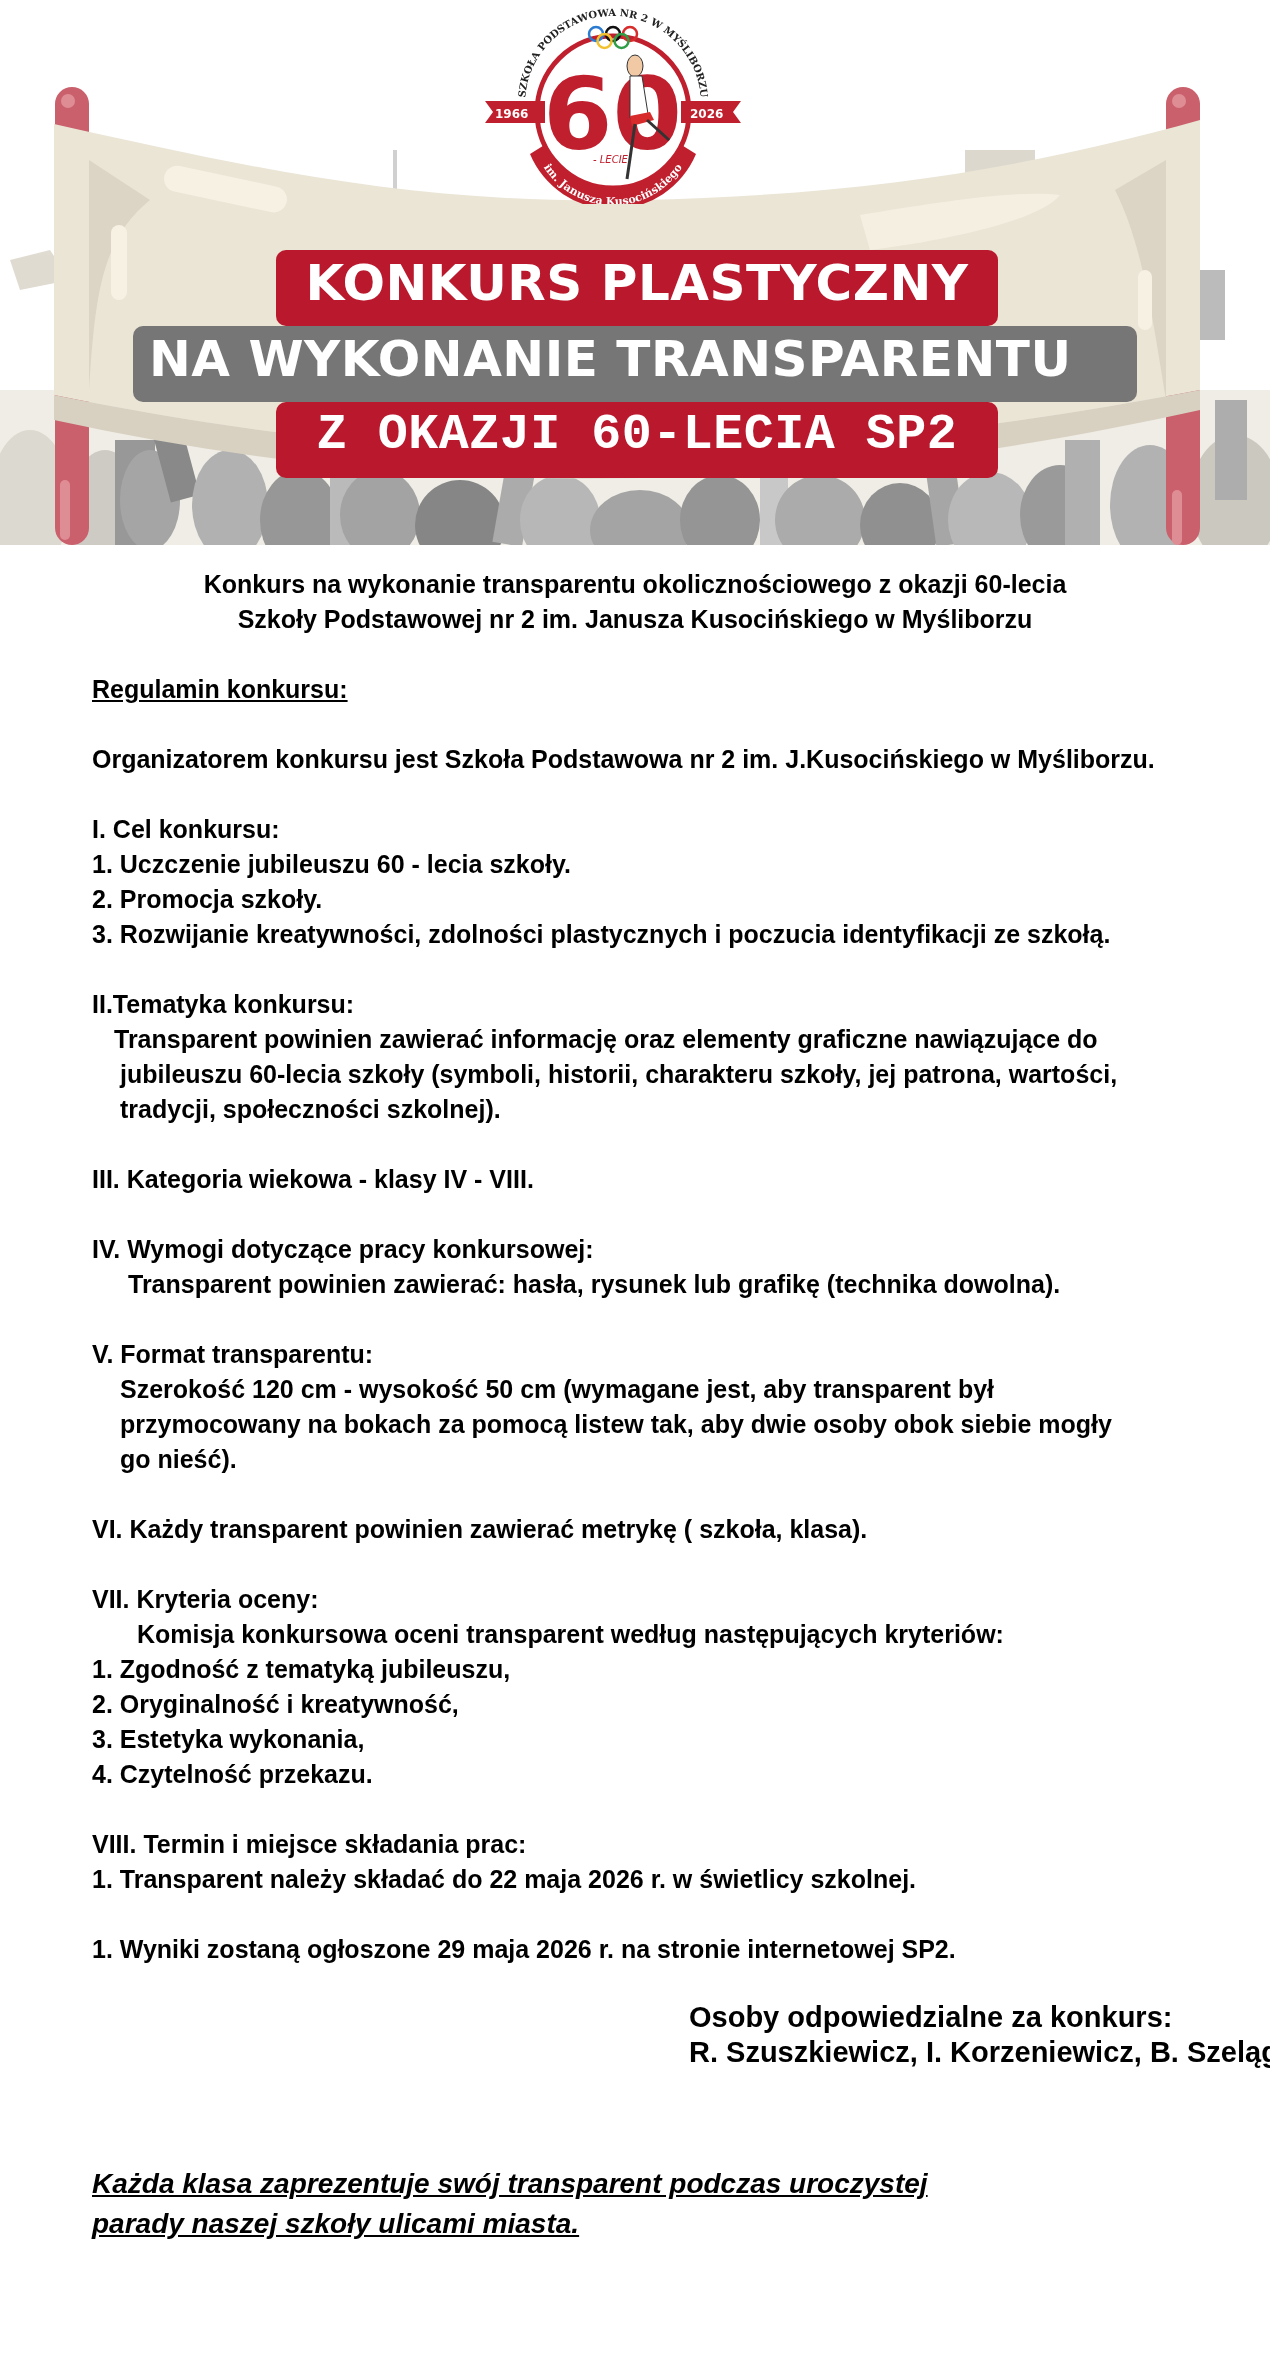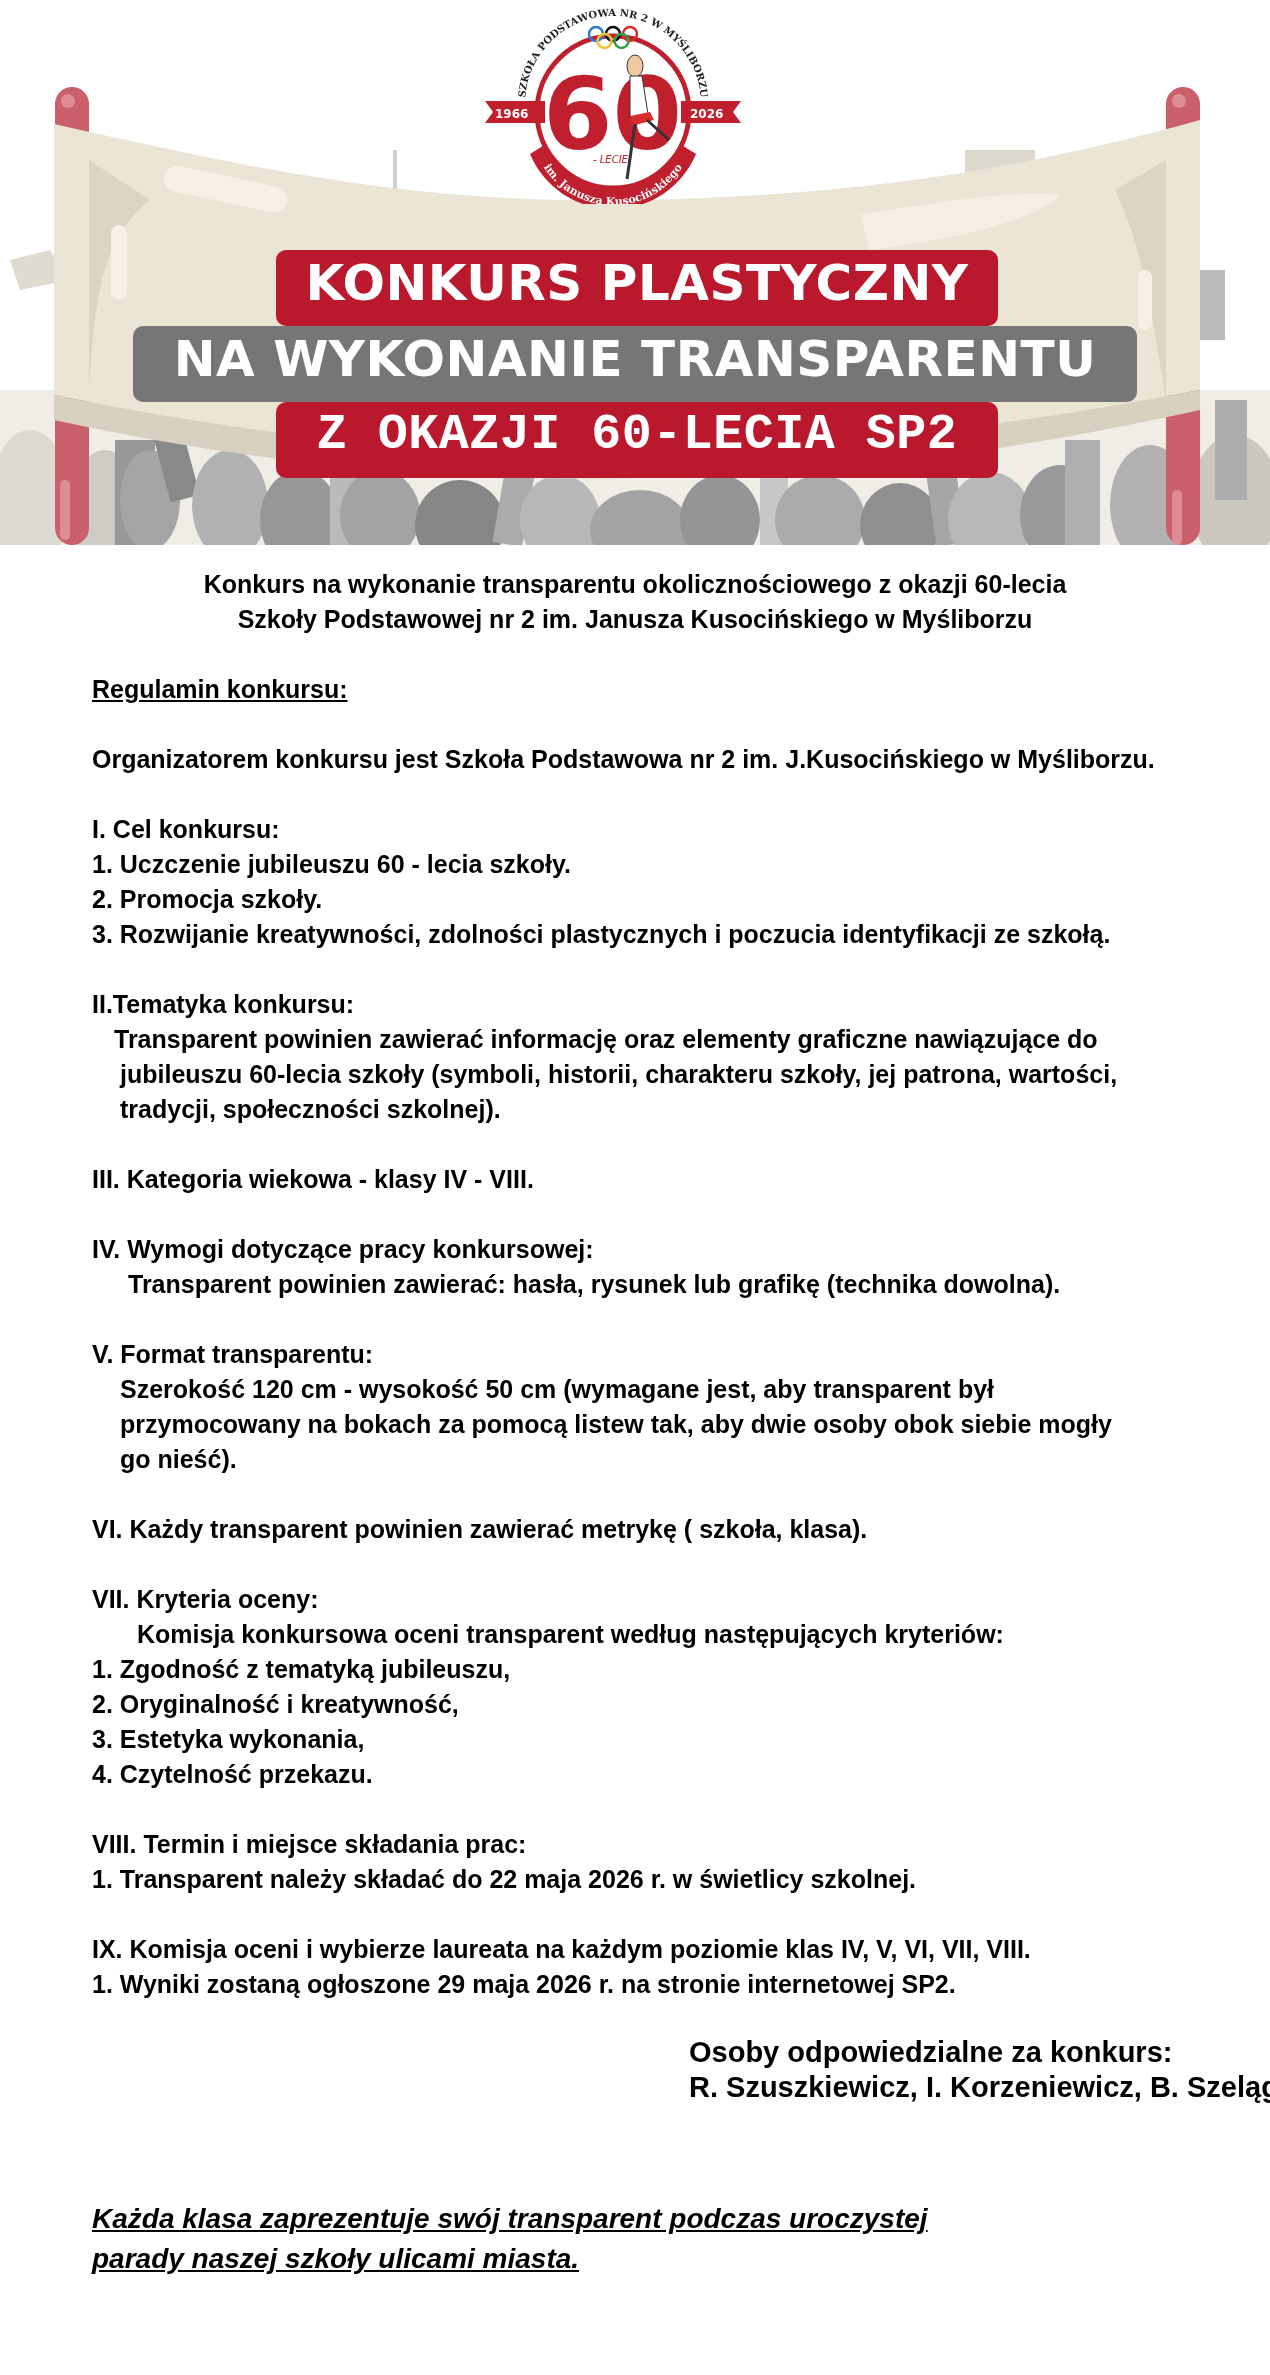--- a/index.html
+++ b/index.html
@@ -34,21 +34,21 @@
     color: #ffffff;
     font-size: 50px;
     line-height: 66px;
     height: 76px;
     padding: 0 16px;
     border-radius: 10px;
     white-space: nowrap;
     letter-spacing: 0.5px;
   }
   .title-box.red { background: #b9182d; }
-  .title-box.gray { background: #767676; width: 1004px; text-align: center; }
+  .title-box.gray { background: #767676; width: 1004px; text-align: left; }
   .title-box.t1 { width: 722px; text-align: center; margin-left: 4px; }
   .title-box.t3 { width: 722px; text-align: center; margin-left: 4px; font-family: Liberation Mono, monospace; }
 
   
   .doc {
     position: relative;
     padding: 0 0 0 92px;
     font-size: 25px;
     font-weight: bold;
     line-height: 35px;
@@ -255,21 +255,20 @@
   </section>
   <div class="gap"></div>
 
   <section>
     <div class="line">VIII. Termin i miejsce składania prac:</div>
     <div class="line">1. Transparent należy składać do 22 maja 2026 r. w świetlicy szkolnej.</div>
   </section>
   <div class="gap"></div>
 
   <section>
-    <div class="line">IX. Komisja oceni i wybierze laureata na każdym poziomie klas IV, V, VI, VII, VIII.</div>
     <div class="line">1. Wyniki zostaną ogłoszone  29 maja 2026 r. na stronie internetowej SP2.</div>
   </section>
 
   <div class="signature">
     <div class="line">Osoby odpowiedzialne za konkurs:</div>
     <div class="line">R. Szuszkiewicz, I. Korzeniewicz, B. Szeląg</div>
   </div>
 
   <div class="closing">
     <div class="line">Każda klasa zaprezentuje swój transparent podczas uroczystej</div>

